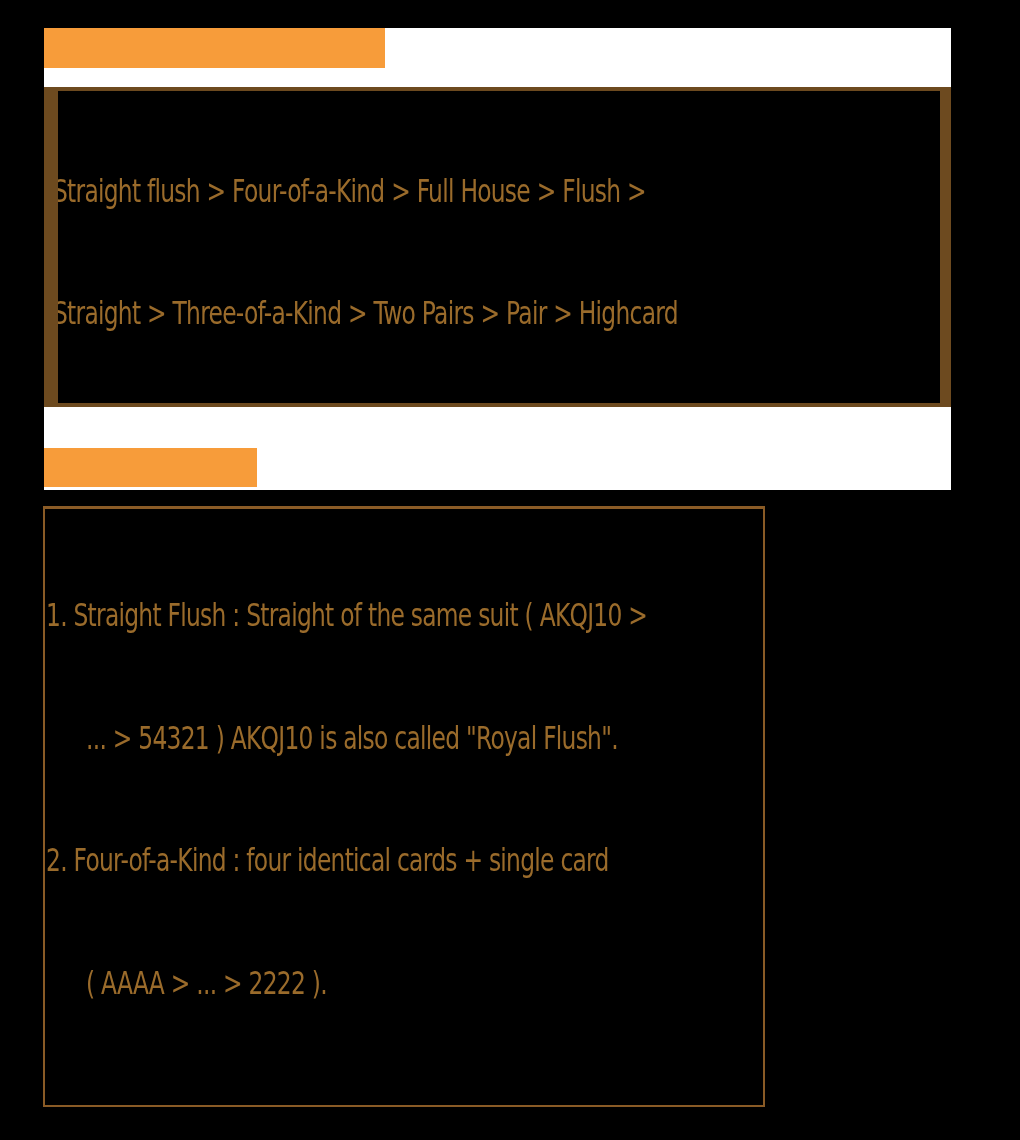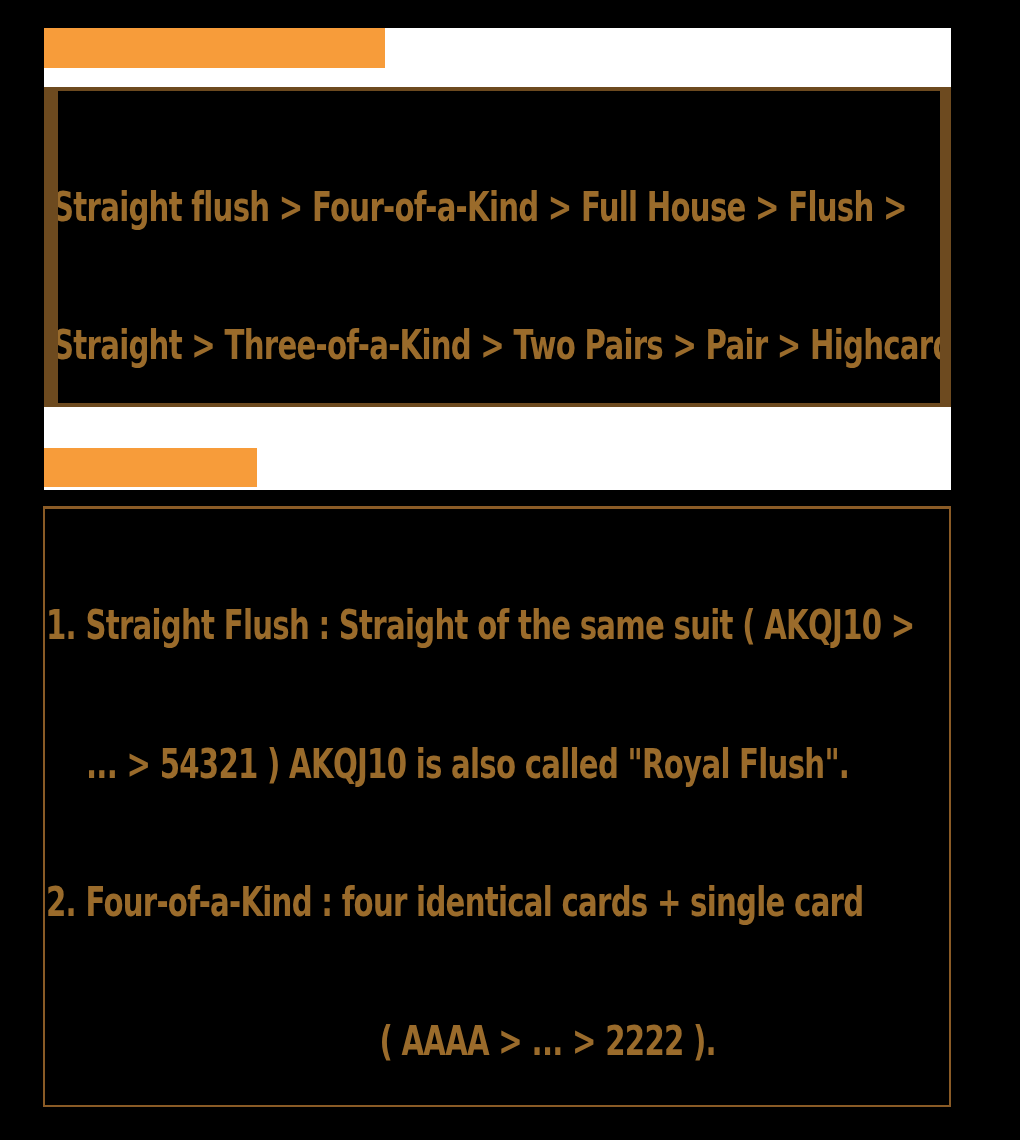--- a/index.html
+++ b/index.html
@@ -6,34 +6,34 @@
   #canvas{
     position:relative;width:1020px;height:1140px;background:#000;overflow:hidden;
     font-family:"DejaVu Sans","Liberation Sans",sans-serif;
   }
   .panel{position:absolute;background:#fff;}
   #panel-top{left:44px;top:28px;width:907px;height:59px;}
   #panel-mid{left:44px;top:407px;width:907px;height:83px;}
   .header-bar{position:absolute;background:#f79c3a;}
   #bar1{left:44px;top:28px;width:341px;height:40px;}
   #bar2{left:44px;top:448px;width:213px;height:39px;}
-  .txt{color:#9a6b2b;font-weight:700;font-size:40px;letter-spacing:-1px;white-space:pre;text-align:right;}
+  .txt{color:#9a6b2b;font-weight:400;font-size:32px;letter-spacing:-1px;white-space:pre;}
   .tl{transform:scaleX(0.73);transform-origin:0 50%;}
   #rules-box{
     position:absolute;left:44px;top:87px;width:907px;height:320px;
     border-style:solid;border-color:#6d4a1f;
     border-width:4px 11px 4px 14px;
     box-sizing:border-box;overflow:hidden;padding-top:1px;
   }
   #rules-box .tl{height:46.3px;line-height:46.3px;margin-left:-5px;}
   #types-box{
-    position:absolute;left:43px;top:506px;width:908px;height:601px;
+    position:absolute;left:43px;top:506px;width:722px;height:601px;
     border-style:solid;border-color:#8a5b26;
     border-width:3px 2px 2px 2px;
-    box-sizing:border-box;overflow:hidden;padding-top:1px;
+    box-sizing:border-box;overflow:hidden;padding-top:7px;
   }
   #types-box .tl{height:46.6px;line-height:46.6px;margin-left:1px;}
   #types-box .ind2{margin-left:41px;}
 </style>
 </head>
 <body>
 
 <div id="canvas">
 
   <div id="panel-top" class="panel"></div>

